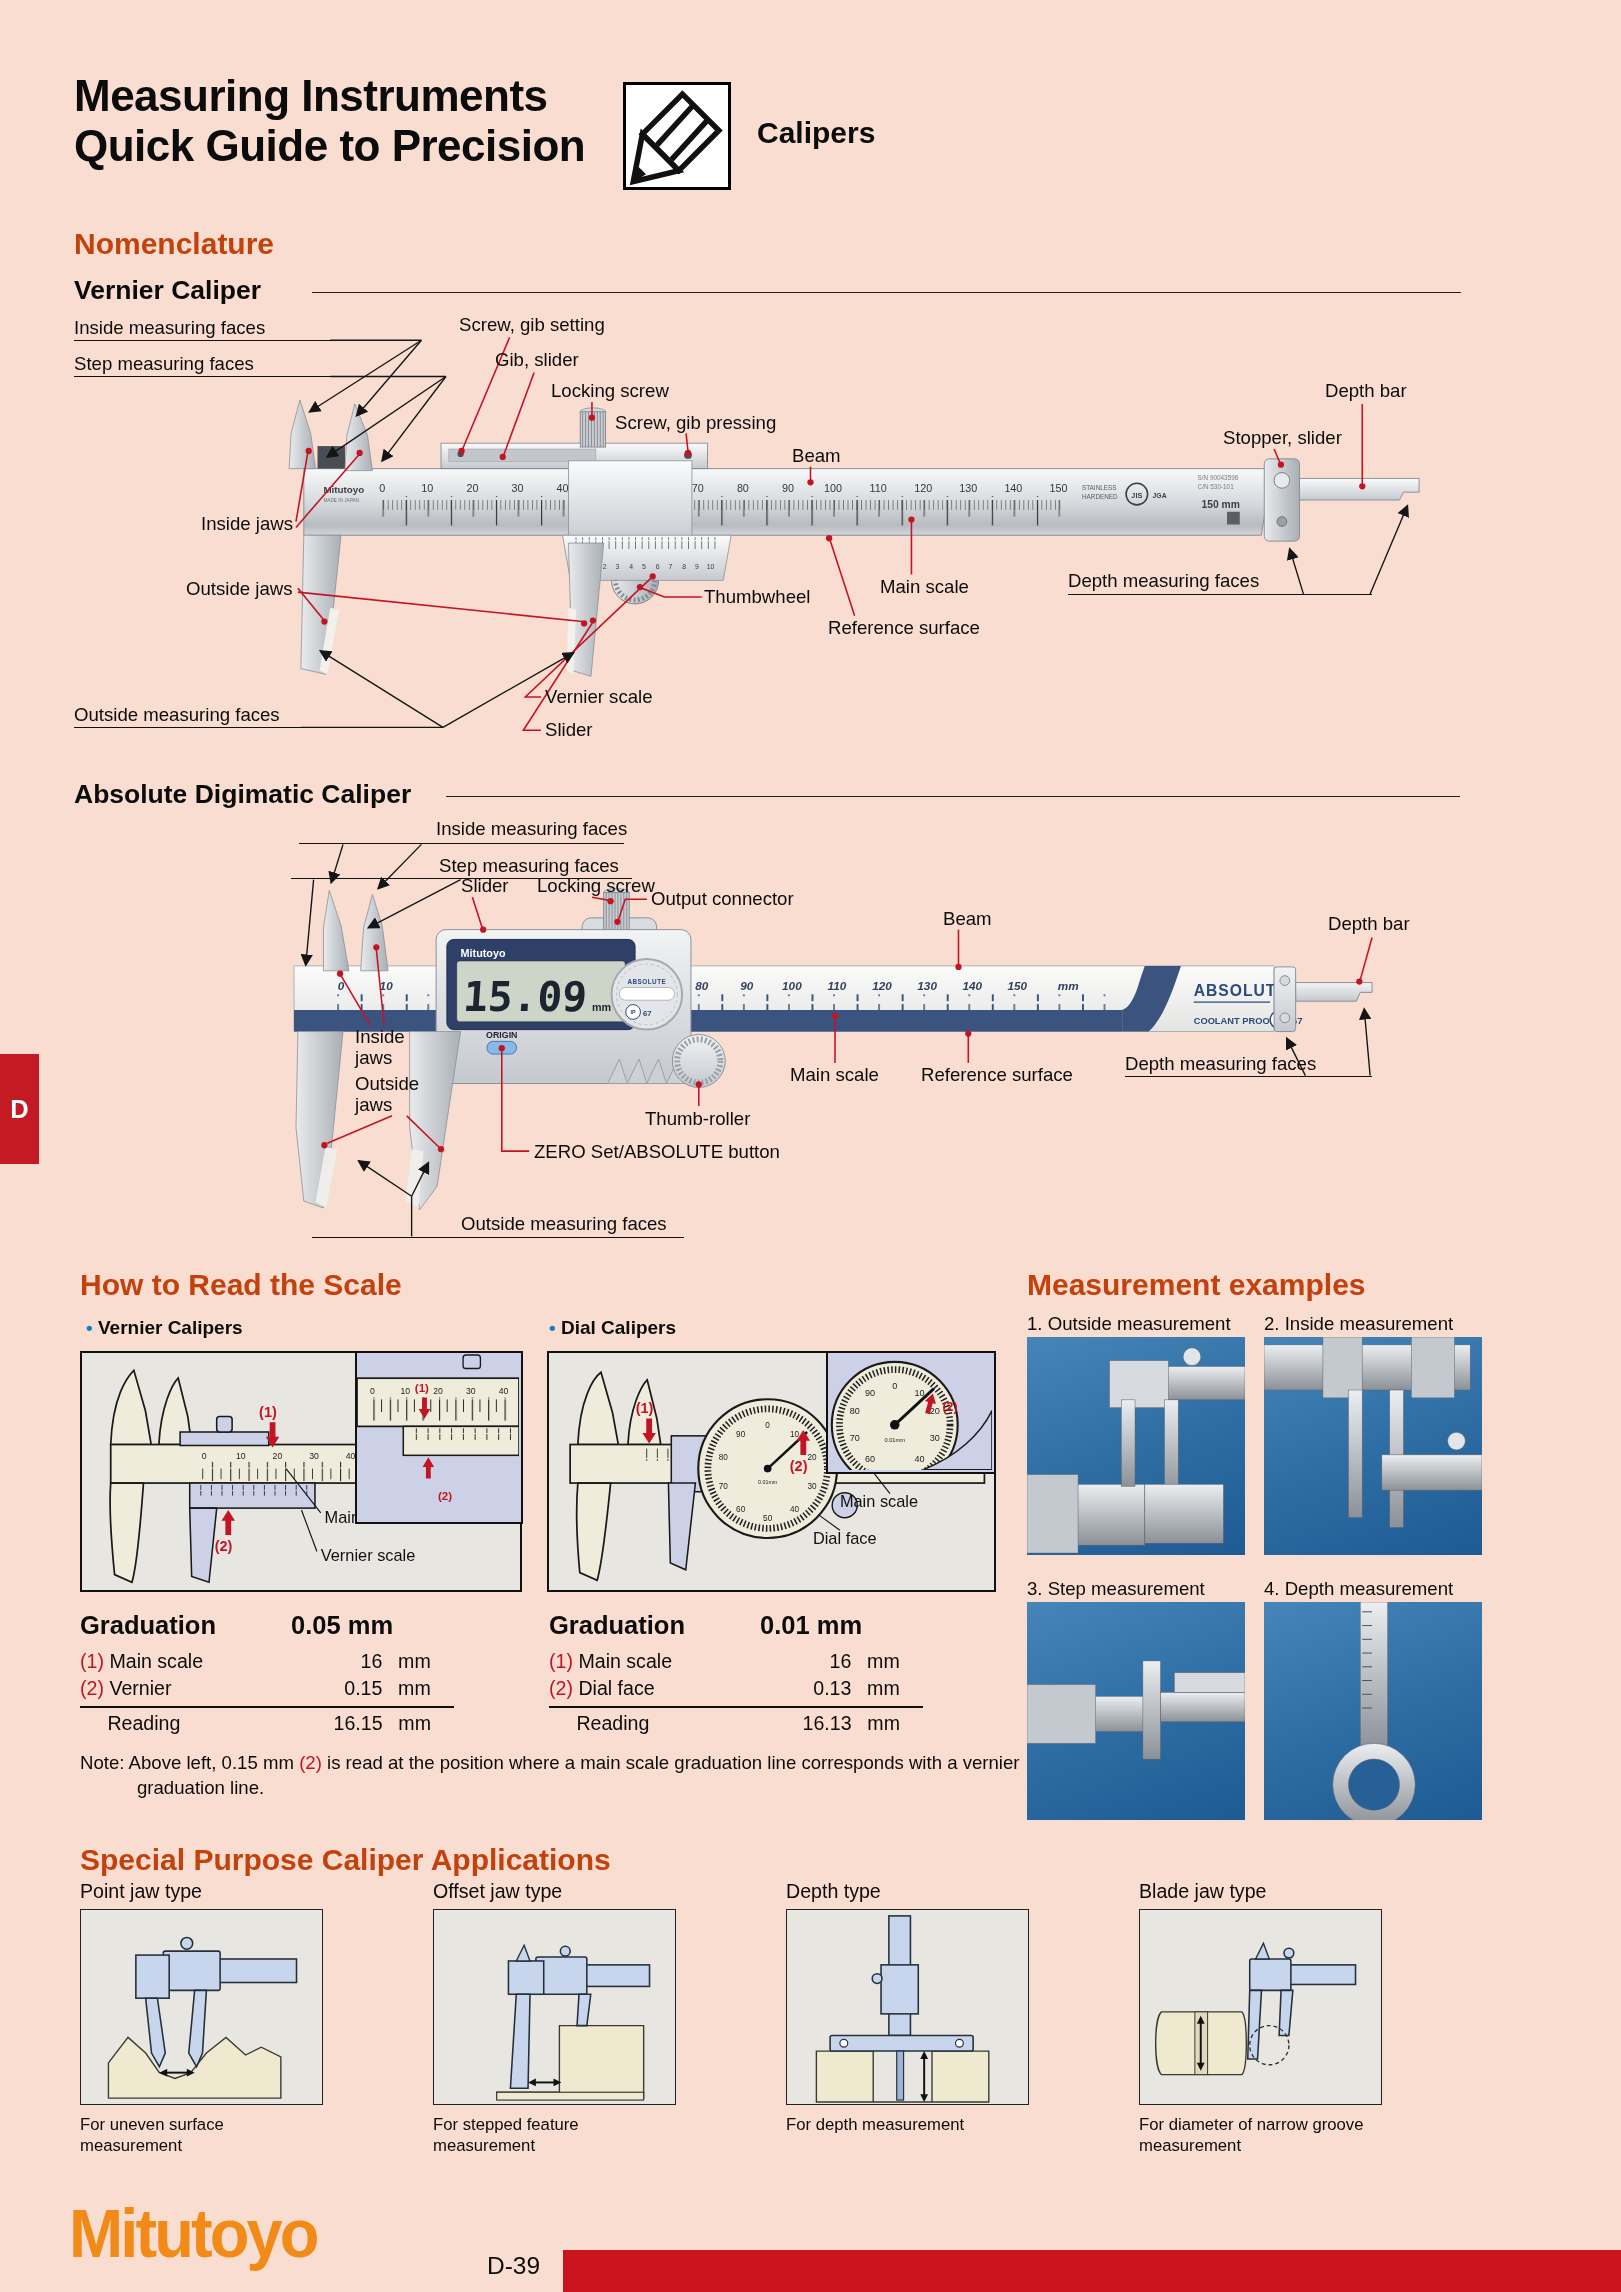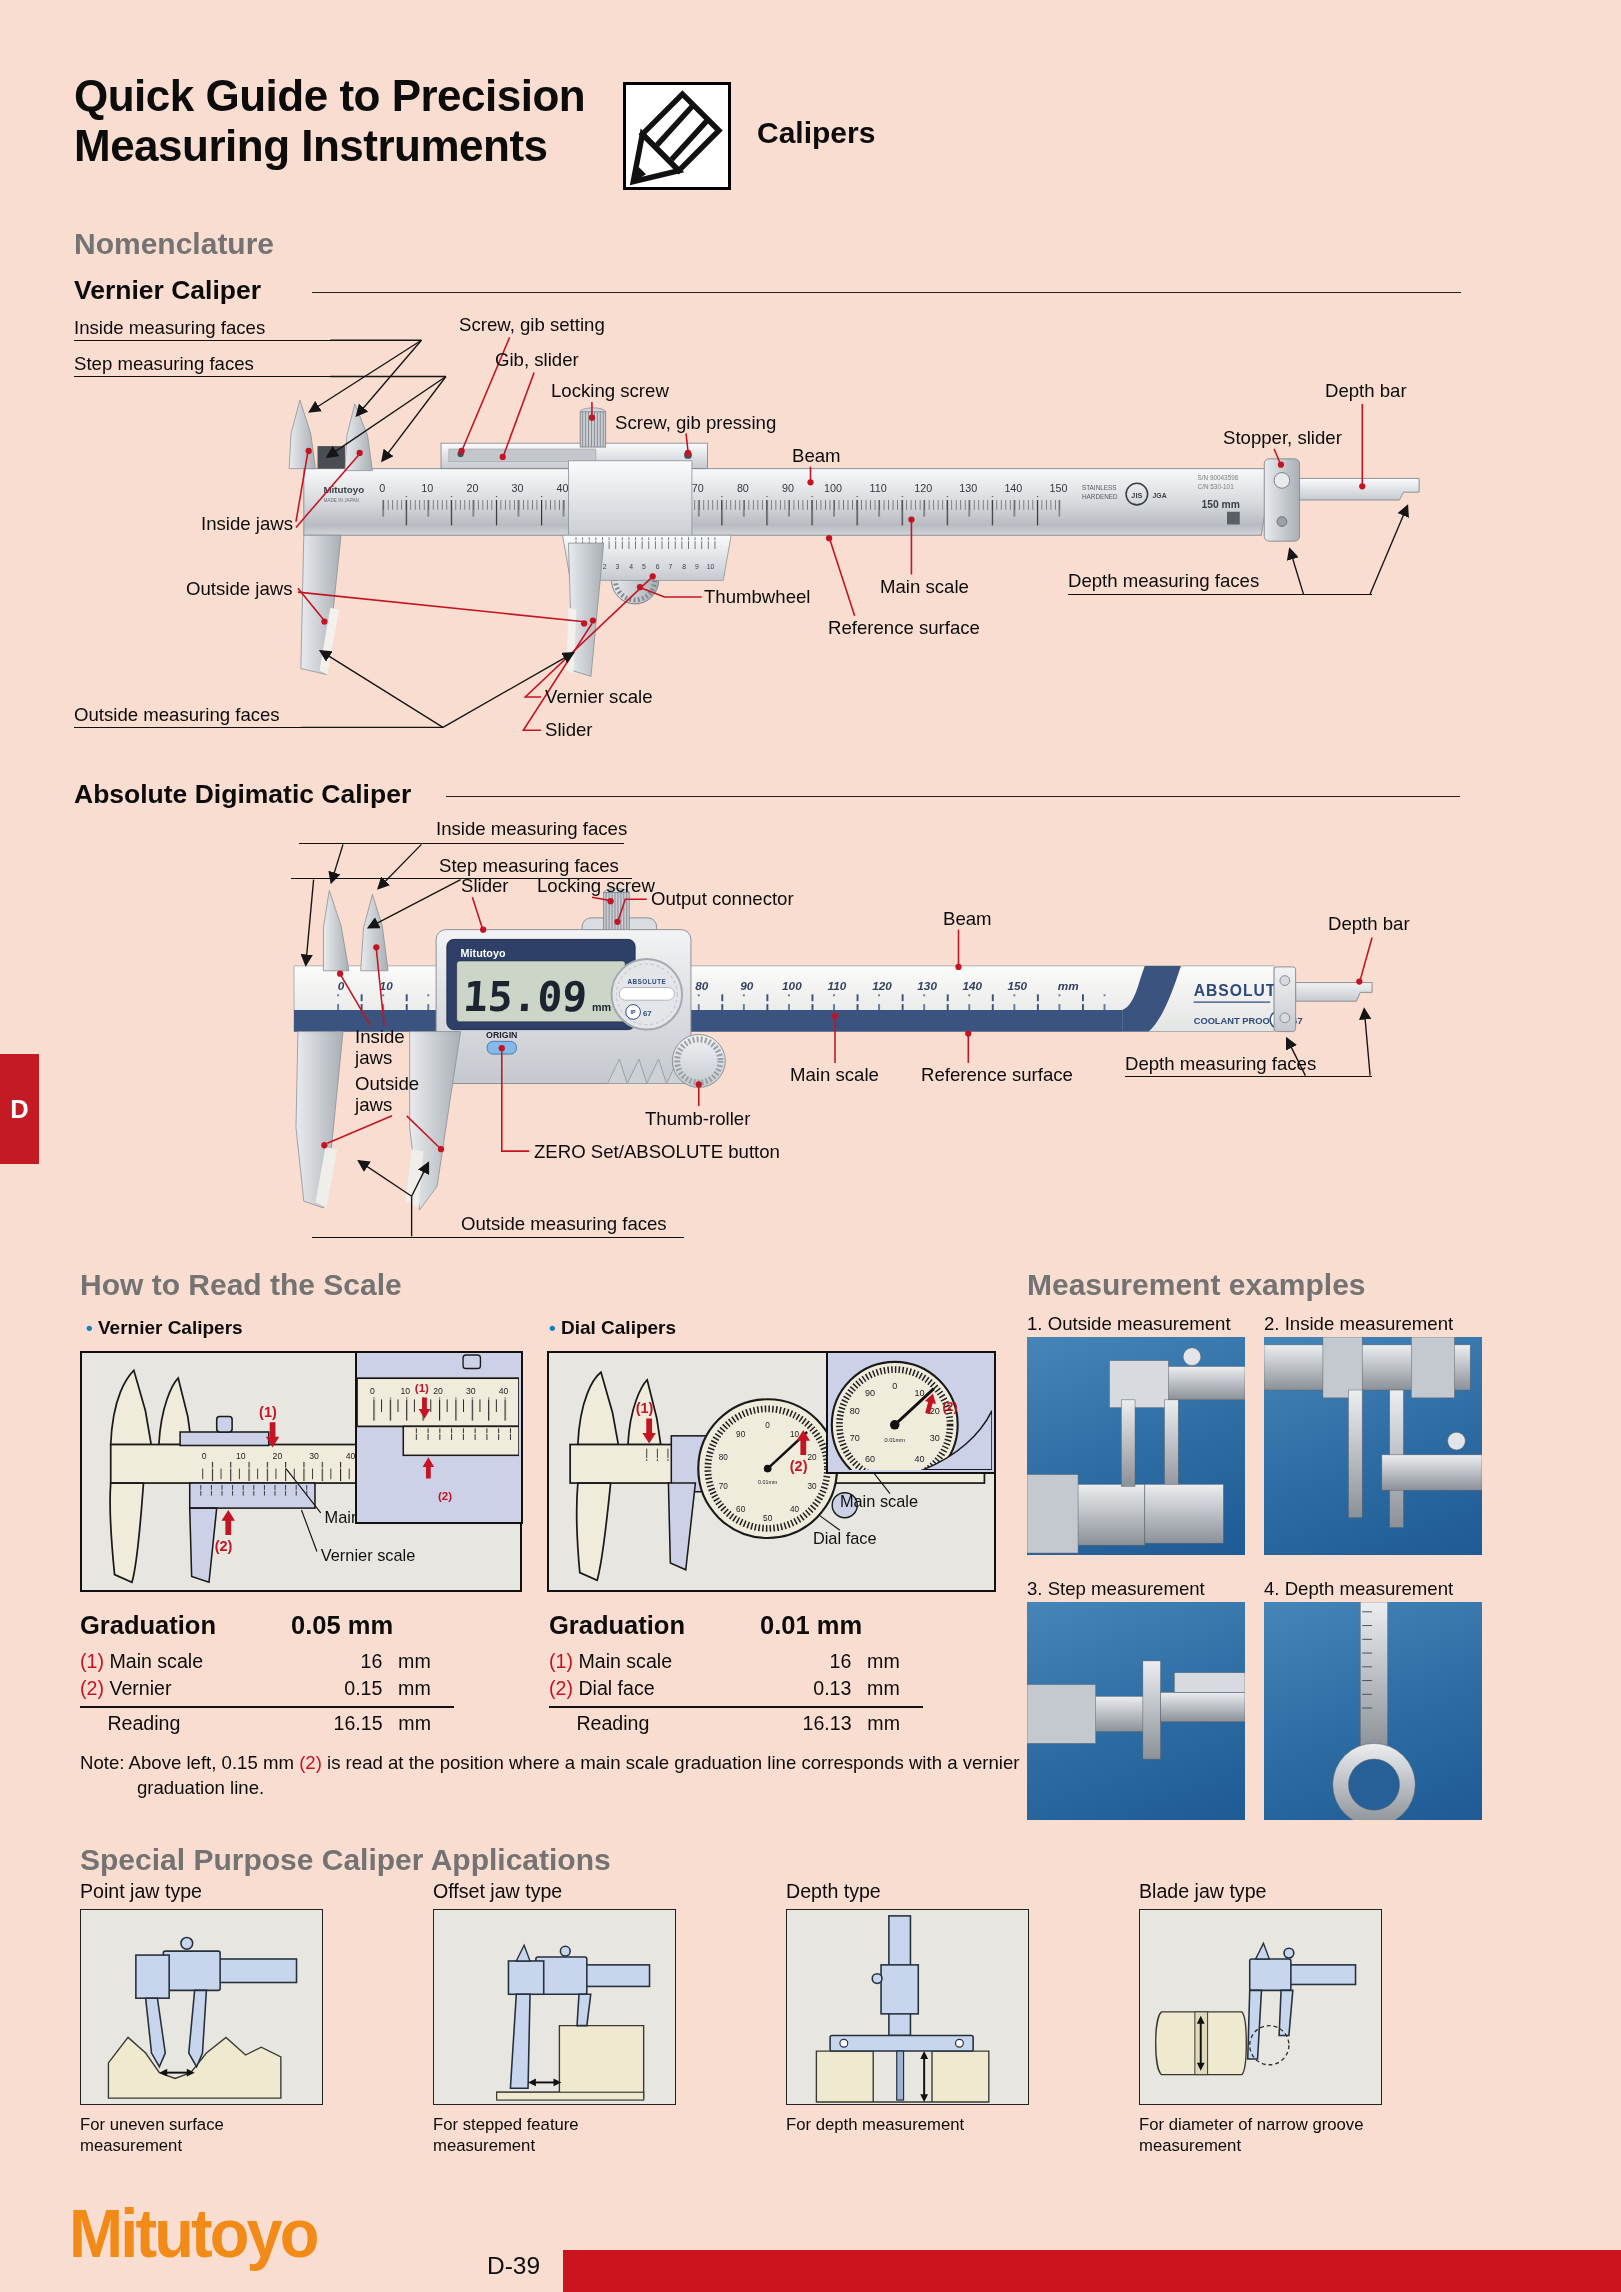--- a/index.html
+++ b/index.html
@@ -4,21 +4,21 @@
 <style>
   html,body{margin:0;padding:0;}
   .page{position:relative;width:1621px;height:2293px;background:#f9ddd0;overflow:hidden;
         font-family:"Liberation Sans",sans-serif;color:#0c0c0c;}
   .abs{position:absolute;}
   svg{display:block;}
   svg text{font-family:"Liberation Sans",sans-serif;}
   .h-title{font-size:44px;font-weight:bold;line-height:1.13;letter-spacing:-0.5px;}
   .cat{font-size:30px;font-weight:bold;}
   .icon-box{width:102px;height:102px;background:#fff;border:3.9px solid #000;}
-  .sec-blue{color:#737373;font-size:30px;font-weight:bold;}
+  .sec-blue{color:#c2410c;font-size:30px;font-weight:bold;}
   .sec-sub{font-size:26.5px;font-weight:bold;}
   .rule{border-top:1.8px solid #222;height:0;}
   .lbl{position:absolute;font-size:18.6px;white-space:nowrap;z-index:5;}
   .lbl2{position:absolute;font-size:18.6px;line-height:20.6px;z-index:5;}
   .uline{position:absolute;border-top:1.7px solid #111;height:0;z-index:5;}
   .bullet{font-size:19px;font-weight:bold;white-space:nowrap;}
   .dot{color:#0f81c5;}
   .box{background:#e8e6e1;border:2px solid #111;}
   .inset{background:#cdd1e8;border:2.9px solid #111;box-sizing:border-box;overflow:hidden;}
   .photo{background:linear-gradient(160deg,#4585b8 0%,#2d6ca3 55%,#1e5a94 100%);overflow:hidden;}
@@ -38,22 +38,22 @@
   .dtab{background:#c41a24;color:#fff;font-size:25.5px;font-weight:bold;
         display:flex;align-items:center;justify-content:center;}
   .lcd{font-family:"DejaVu Sans Mono",monospace;font-weight:bold;}
 </style>
 </head>
 <body>
 
 <div class="page">
 
   <div class="abs h-title" style="left:74px;top:71px;">
+    <div>Measuring Instruments</div>
     <div>Quick Guide to Precision</div>
-    <div>Measuring Instruments</div>
   </div>
   <div class="abs icon-box" style="left:623px;top:82px;">
     <svg width="102" height="102" viewBox="0 0 112 112">
       <g fill="none" stroke="#111" stroke-width="6" stroke-linejoin="miter">
         <path d="M62,10 L102,50 L58,94 L18,54 Z"></path>
         <path d="M74,22 L34,66"></path>
         <path d="M90,38 L50,82"></path>
         <path d="M18,54 L58,94 L8,106 Z"></path>
       </g>
       <path d="M6,108 L22,98 L14,90 Z" fill="#111"></path>

